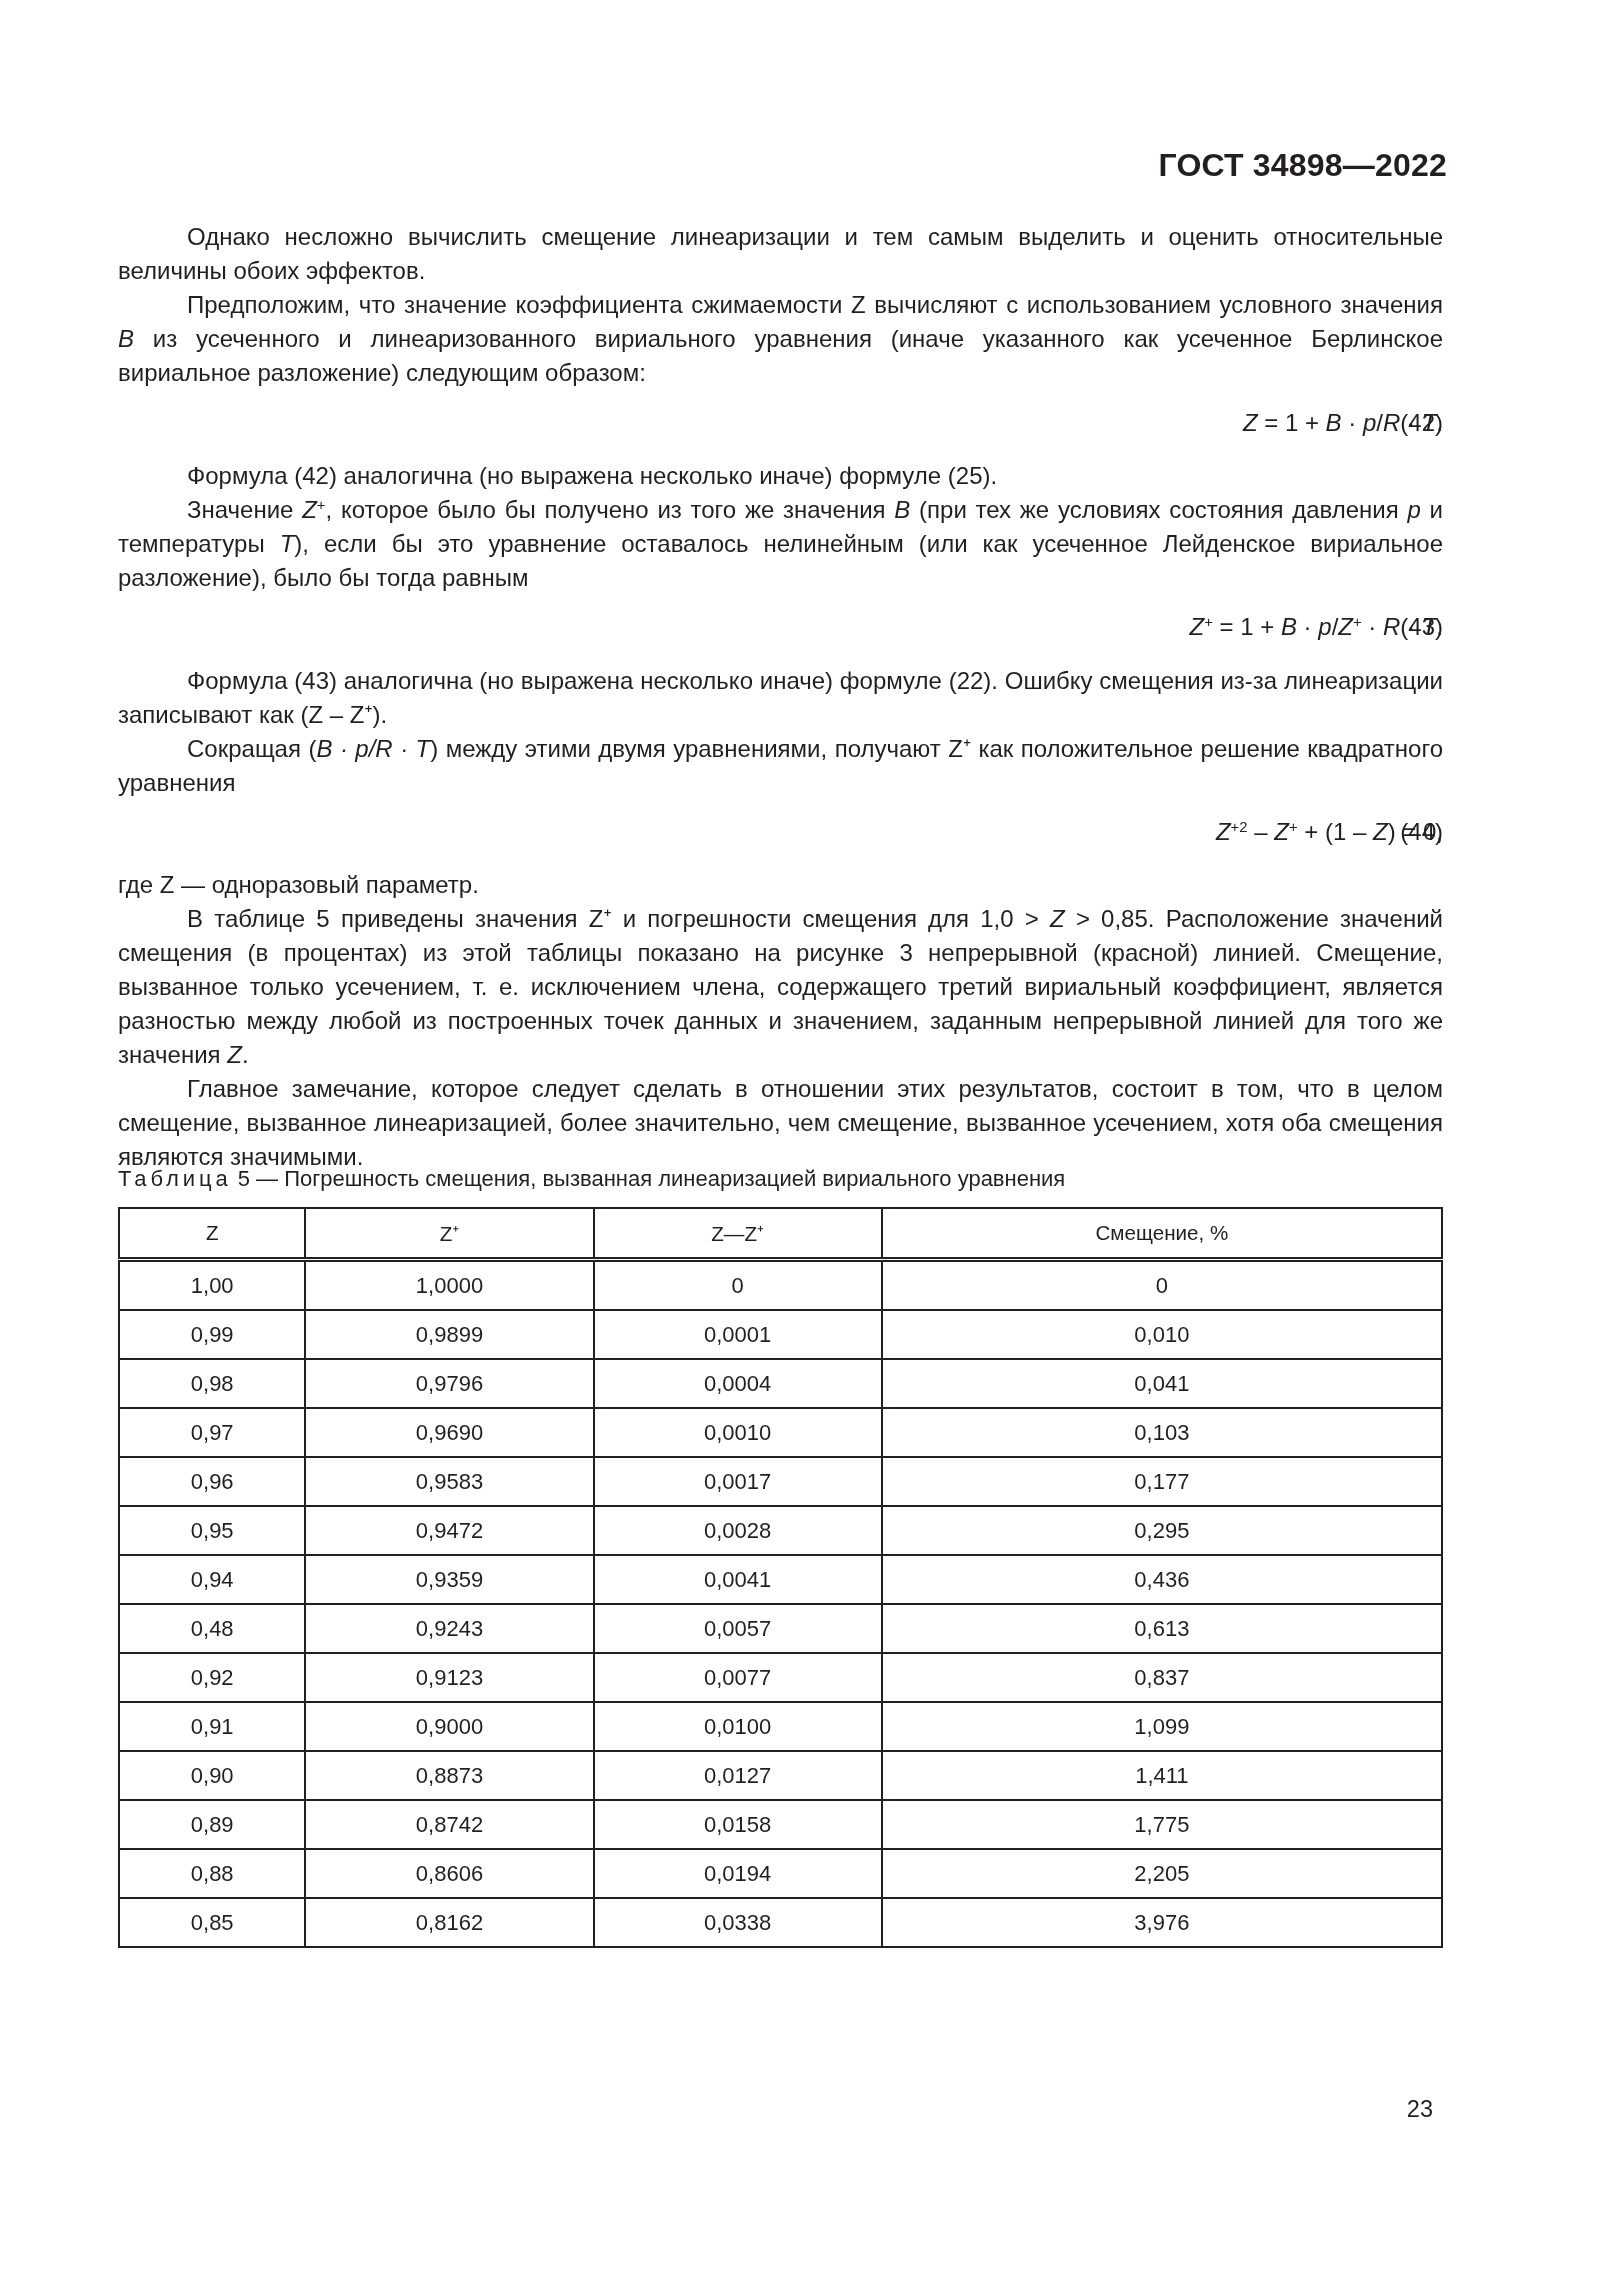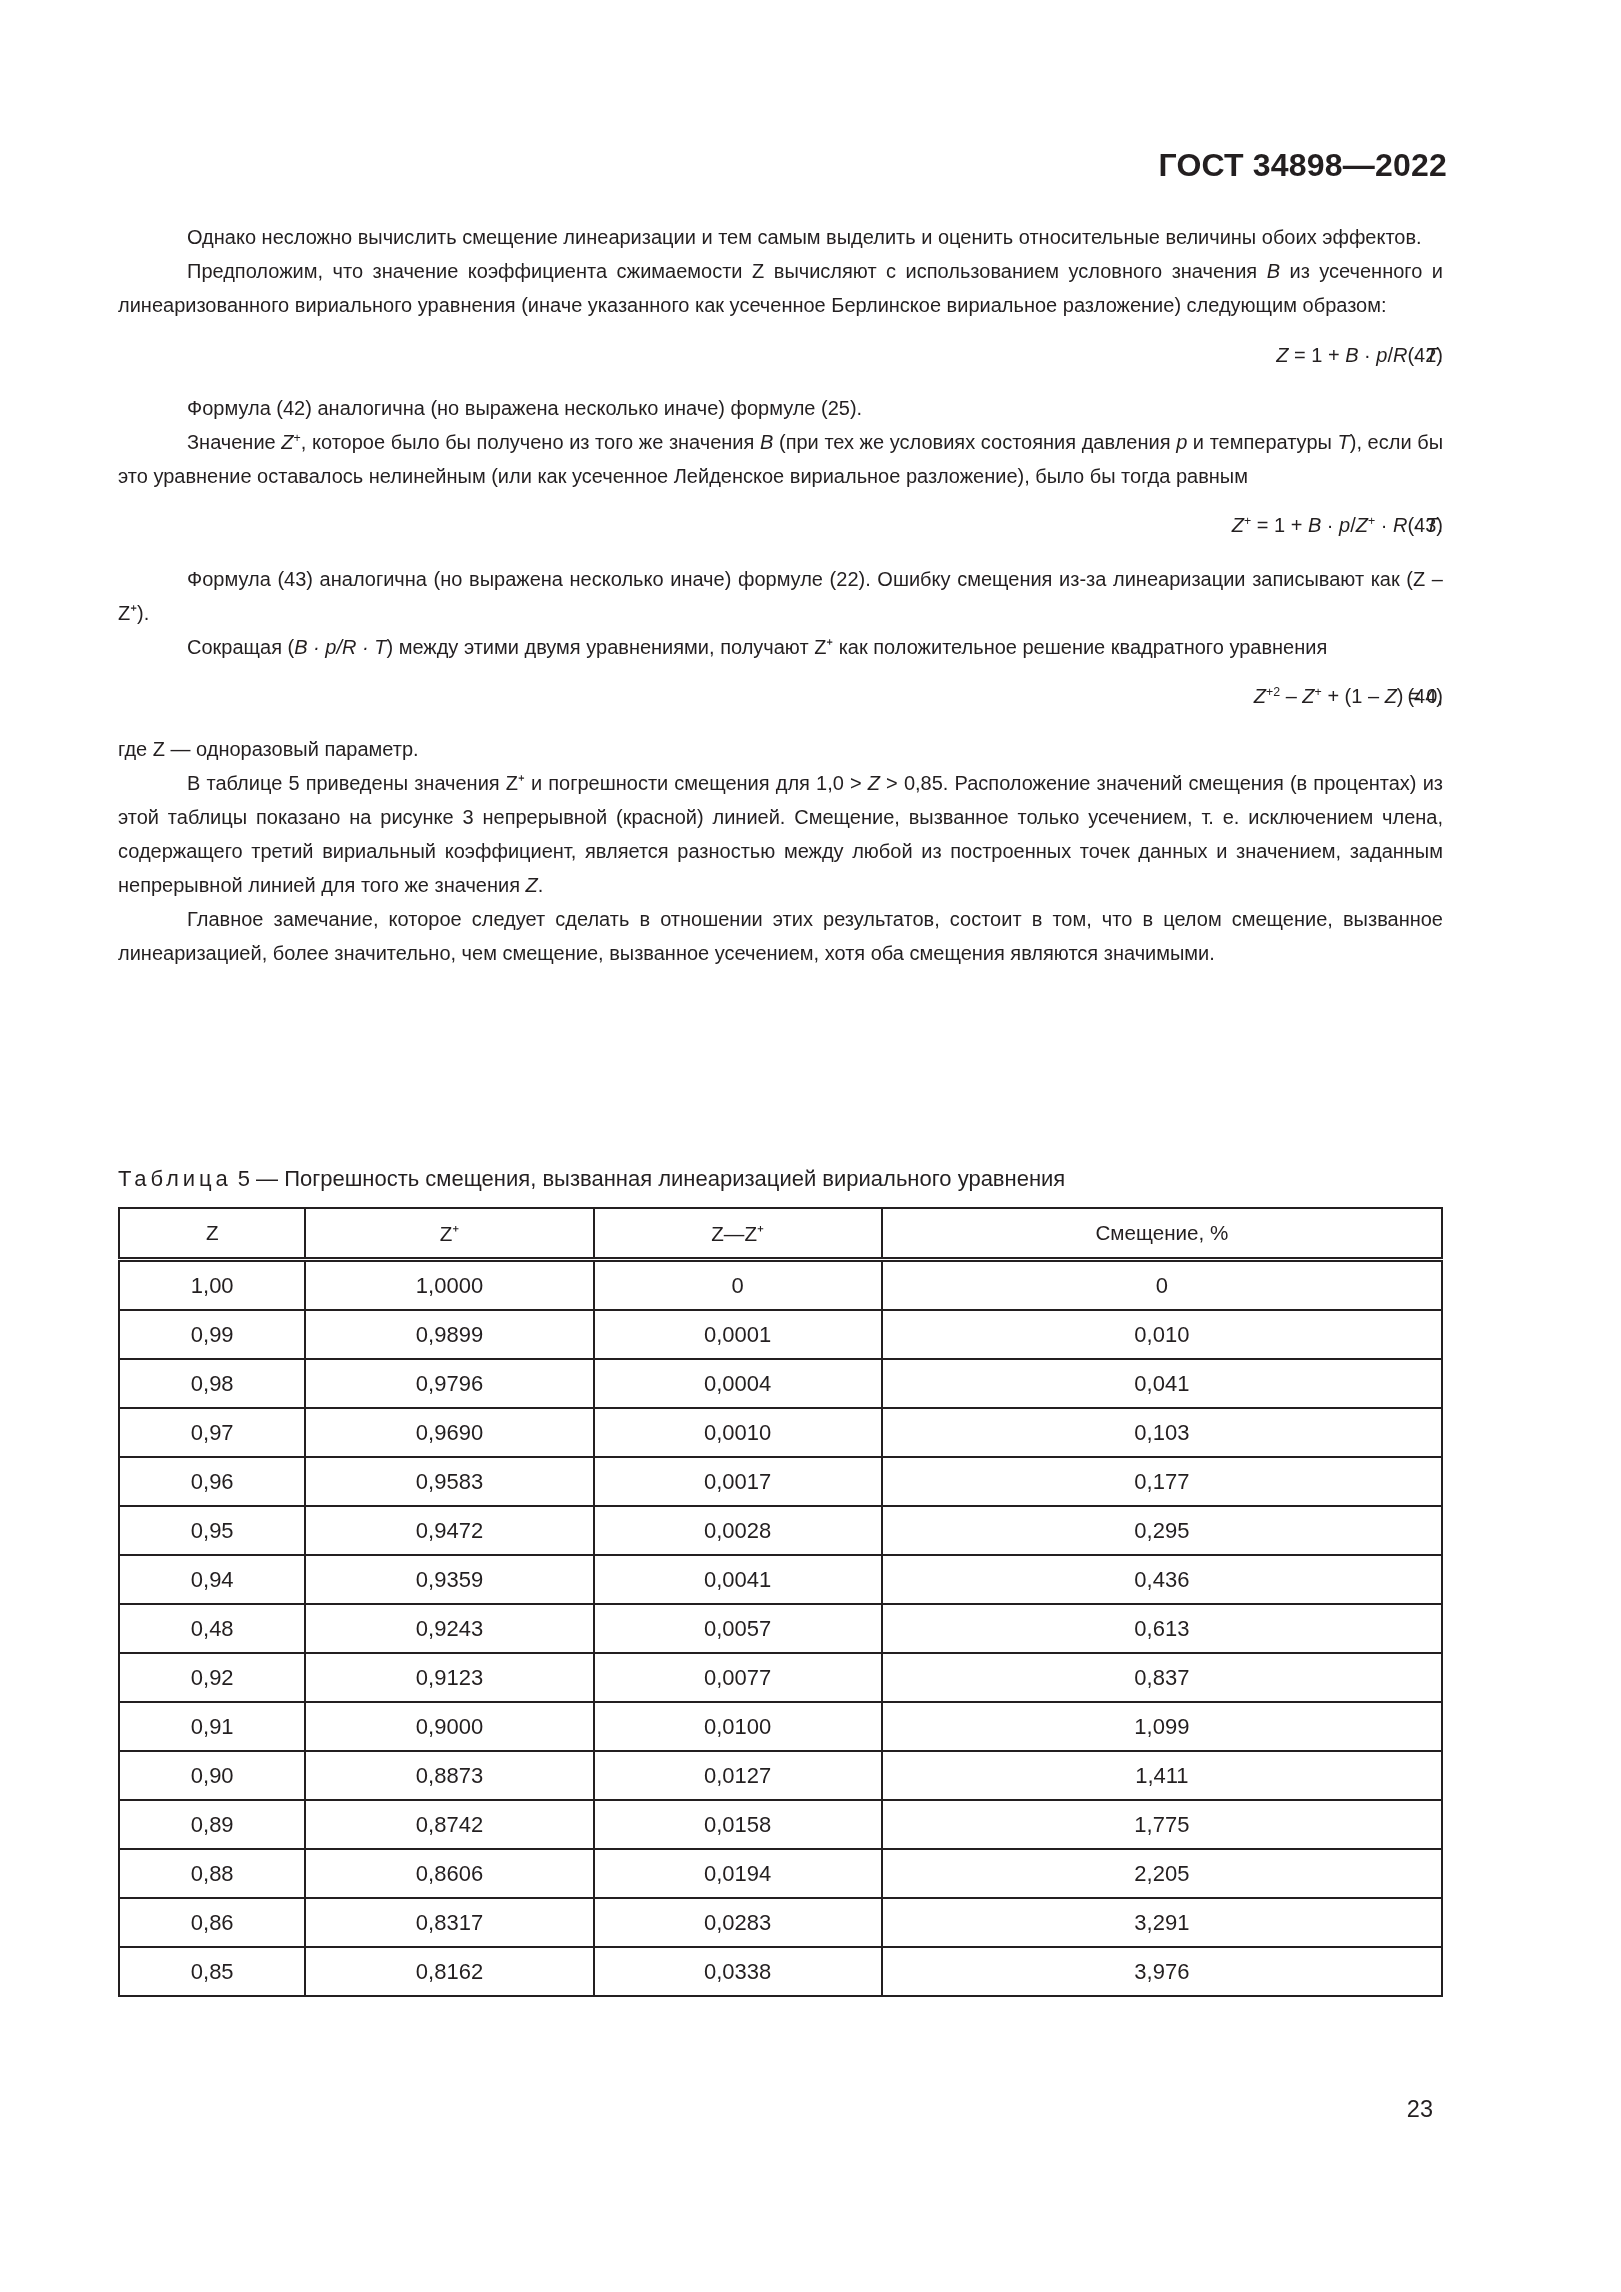--- a/index.html
+++ b/index.html
@@ -7,21 +7,21 @@
     width: 1621px; height: 2293px; position: relative; overflow: hidden;
     font-family: "Liberation Sans", sans-serif; color: #231f20;
   }
   .page { position: absolute; left: 0; top: 0; width: 1621px; height: 2293px; }
   .header-code {
     position: absolute; right: 174px; top: 147px;
     font-weight: bold; font-size: 32px; letter-spacing: 0.2px;
   }
   .body-text {
     position: absolute; left: 118px; width: 1325px; top: 220px;
-    font-size: 20px; line-height: 34px; text-align: justify;
+    font-size: 24px; line-height: 34px; text-align: justify;
   }
   .para { margin: 0; text-indent: 69px; }
   .para.noindent { text-indent: 0; }
   .formula-row {
     position: relative; height: 61px; margin: 3.9px 0 3.9px 0;
   }
   .formula {
     position: absolute; left: 0; right: 0; text-align: right; top: 11.8px;
   }
   .formula-num { position: absolute; right: 0; top: 11.8px; }
@@ -172,26 +172,20 @@
           <td>0,0158</td>
           <td>1,775</td>
         </tr>
         <tr>
           <td>0,88</td>
           <td>0,8606</td>
           <td>0,0194</td>
           <td>2,205</td>
         </tr>
         <tr>
-          <td>0,86</td>
-          <td>0,8317</td>
-          <td>0,0283</td>
-          <td>3,291</td>
-        </tr>
-        <tr>
           <td>0,85</td>
           <td>0,8162</td>
           <td>0,0338</td>
           <td>3,976</td>
         </tr>
       </tbody>
   </table>
 
   <div class="page-num">23</div>
 </div>

